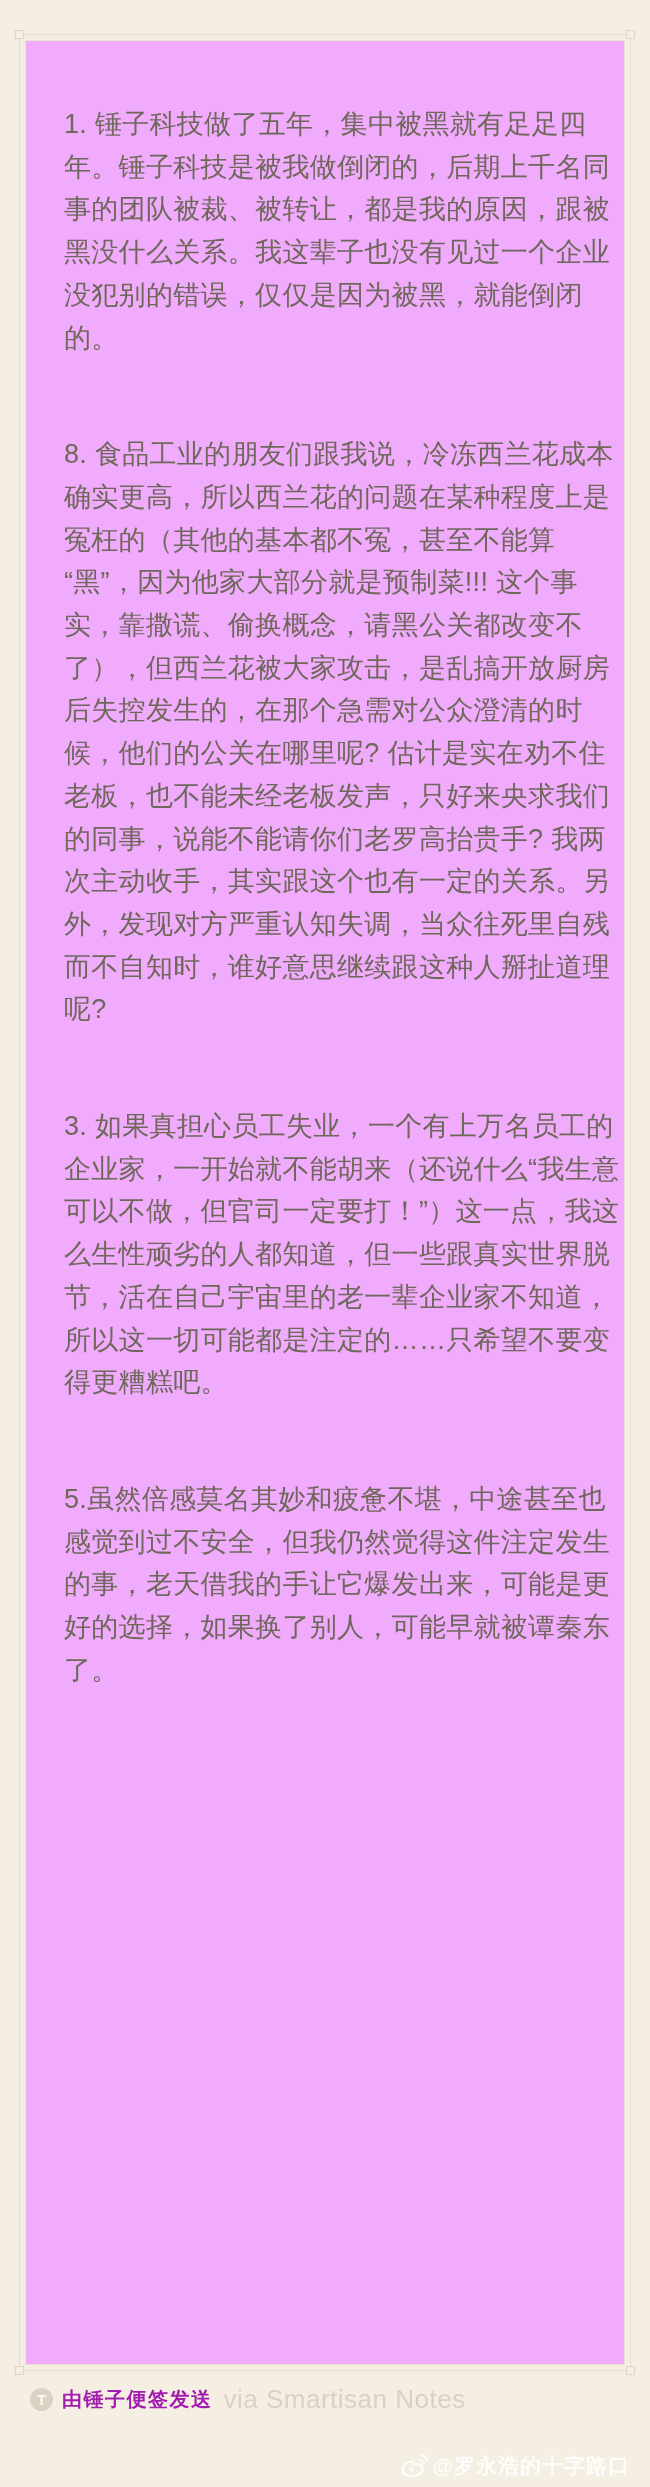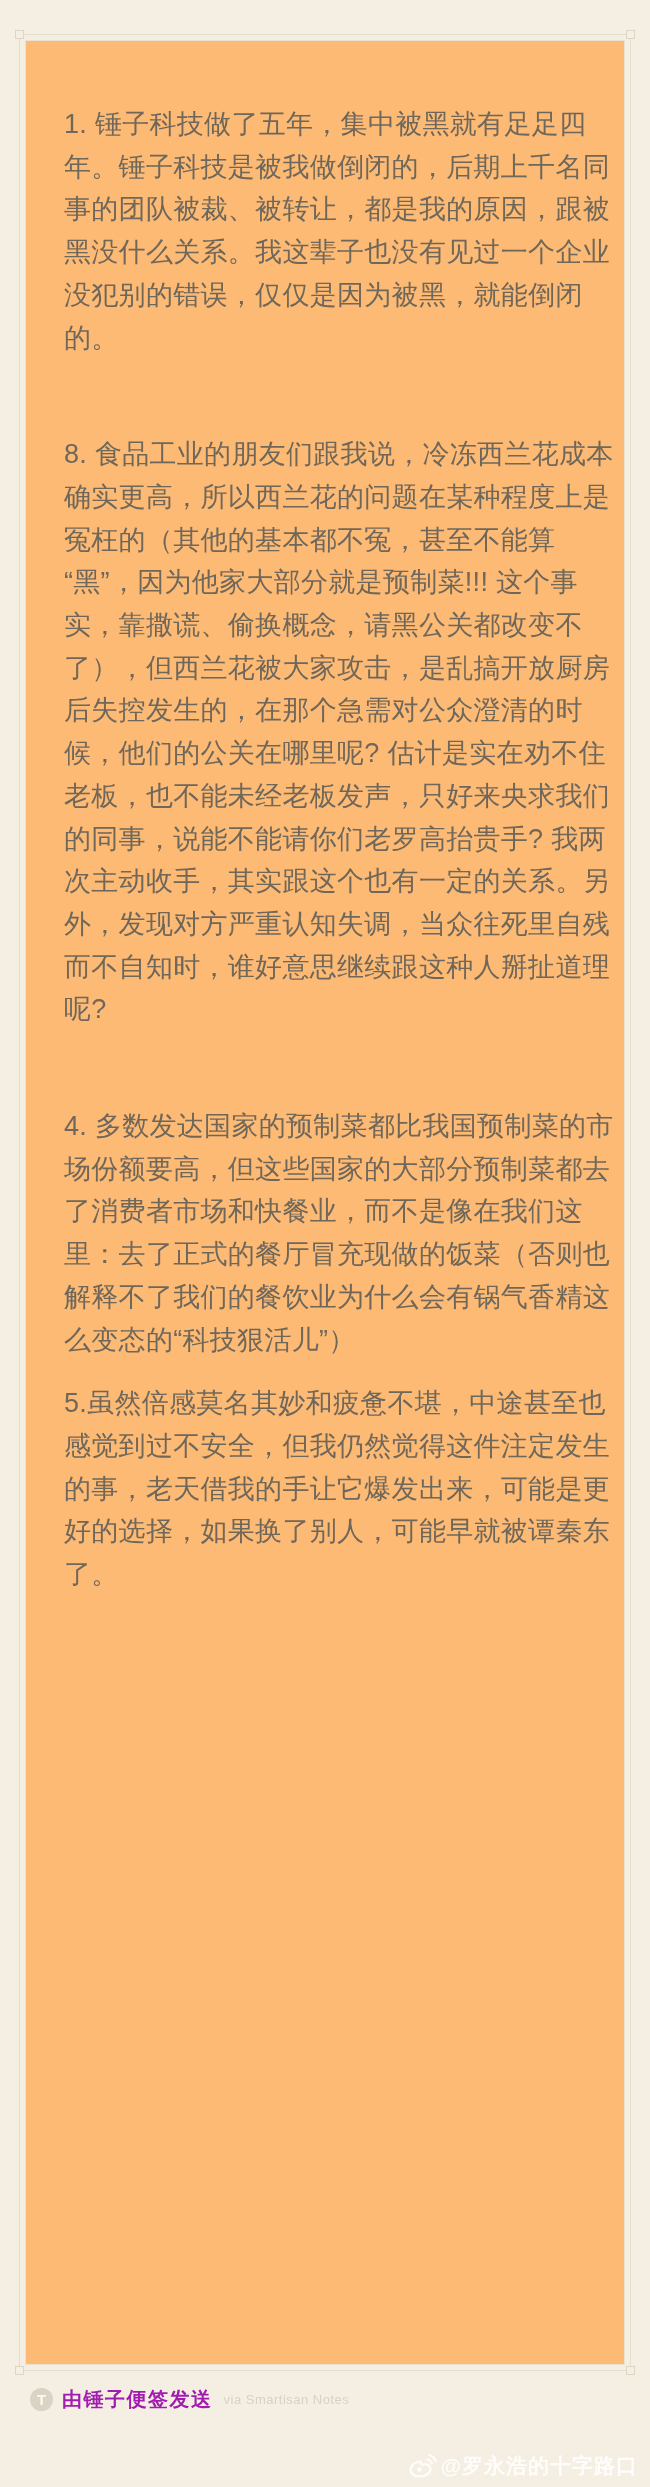--- a/index.html
+++ b/index.html
@@ -22,21 +22,21 @@
     box-sizing: border-box; z-index: 3;
   }
   .corner.tl { left: 15px; top: 30px; }
   .corner.tr { left: 626px; top: 30px; }
   .corner.bl { left: 15px; top: 2366px; }
   .corner.br { left: 626px; top: 2366px; }
   .card {
     position: absolute; left: 25px; top: 40px;
     width: 600px; height: 2325px;
     border: 1px solid #e9e2d1;
-    background: #fdba74;
+    background: #f0abfc;
     box-sizing: border-box;
     padding: 62px 15px 16px 38px;
   }
   .para {
     margin: 0 0 74px 0;
     font-size: 27px;
     line-height: 42.7px;
     letter-spacing: 0.3px;
     color: #6f675a;
     white-space: pre;
@@ -53,25 +53,25 @@
     background: #d9d3c4; color: #fcfaf1;
     font-size: 15px; font-weight: bold;
     display: flex; align-items: center; justify-content: center;
     line-height: 23px;
   }
   .sent-cn {
     font-size: 20px; font-weight: 600;
     color: #a21caf; letter-spacing: 1.5px;
   }
   .sent-en {
-    font-size: 13px; font-weight: 400;
+    font-size: 26px; font-weight: 400;
     color: #d8d2c4; letter-spacing: 0.5px; margin-left: 2px;
   }
   .watermark {
-    position: absolute; right: 12px; top: 2449px;
+    position: absolute; right: 20px; top: 2449px;
     display: flex; align-items: center; gap: 3px;
     color: rgba(255,255,255,0.85);
     font-size: 21px; font-weight: 600; letter-spacing: 1px;
     height: 34px;
   }
   .weibo-icon { display: block; }
 </style>
 </head>
 <body>
 
@@ -95,26 +95,27 @@
 实，靠撒谎、偷换概念，请黑公关都改变不
 了），但西兰花被大家攻击，是乱搞开放厨房
 后失控发生的，在那个急需对公众澄清的时
 候，他们的公关在哪里呢? 估计是实在劝不住
 老板，也不能未经老板发声，只好来央求我们
 的同事，说能不能请你们老罗高抬贵手? 我两
 次主动收手，其实跟这个也有一定的关系。另
 外，发现对方严重认知失调，当众往死里自残
 而不自知时，谁好意思继续跟这种人掰扯道理
 呢?</p>
-  <p class="para tight">4. 多数发达国家的预制菜都比我国预制菜的市
-场份额要高，但这些国家的大部分预制菜都去
-了消费者市场和快餐业，而不是像在我们这
-里：去了正式的餐厅冒充现做的饭菜（否则也
-解释不了我们的餐饮业为什么会有锅气香精这
-么变态的“科技狠活儿”）</p>
+  <p class="para">3. 如果真担心员工失业，一个有上万名员工的
+企业家，一开始就不能胡来（还说什么“我生意
+可以不做，但官司一定要打！”）这一点，我这
+么生性顽劣的人都知道，但一些跟真实世界脱
+节，活在自己宇宙里的老一辈企业家不知道，
+所以这一切可能都是注定的……只希望不要变
+得更糟糕吧。</p>
   <p class="para last">5.虽然倍感莫名其妙和疲惫不堪，中途甚至也
 感觉到过不安全，但我仍然觉得这件注定发生
 的事，老天借我的手让它爆发出来，可能是更
 好的选择，如果换了别人，可能早就被谭秦东
 了。</p>
 </div>
 
 <div class="footer">
   <span class="t-badge">T</span>
   <span class="sent-cn">由锤子便签发送</span>

